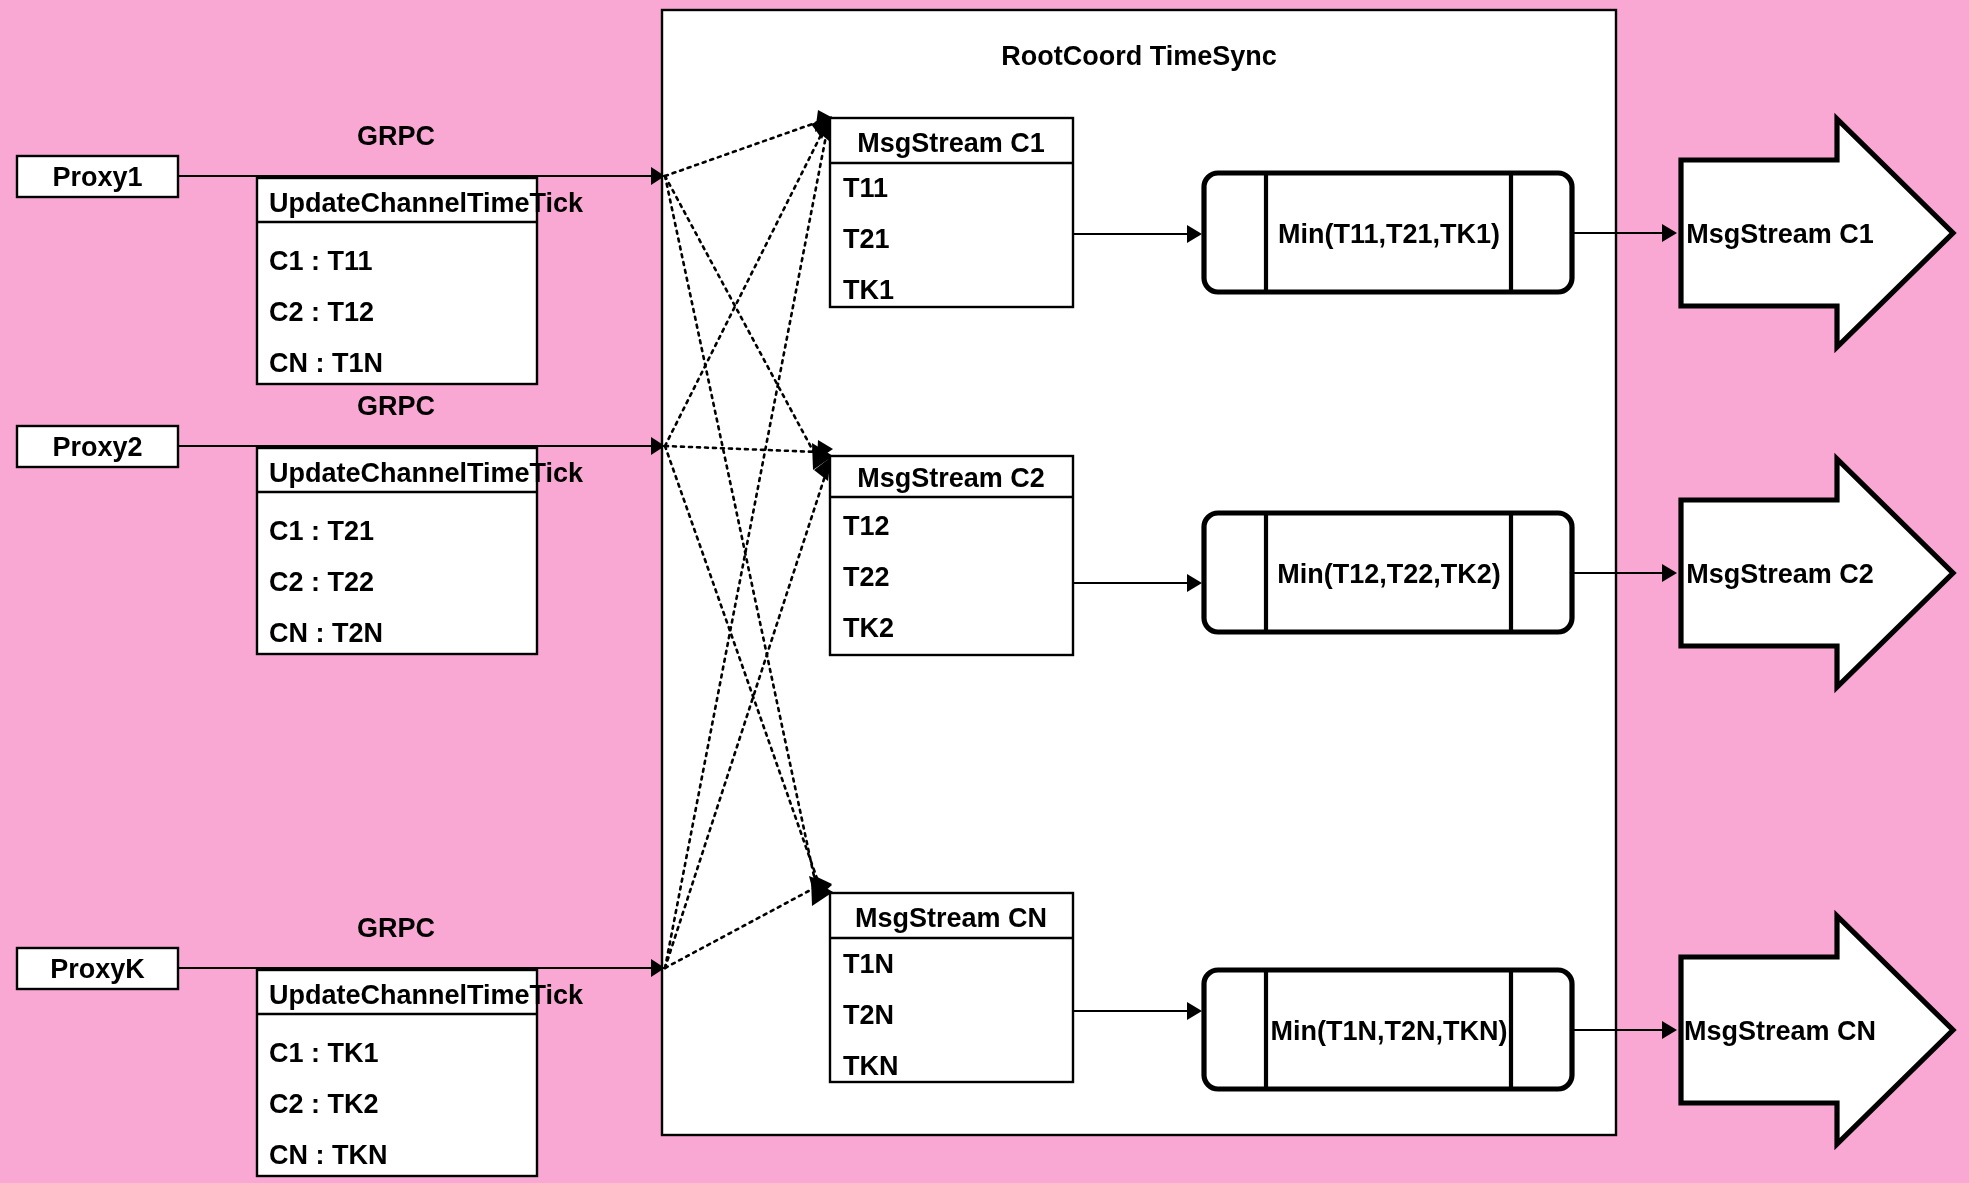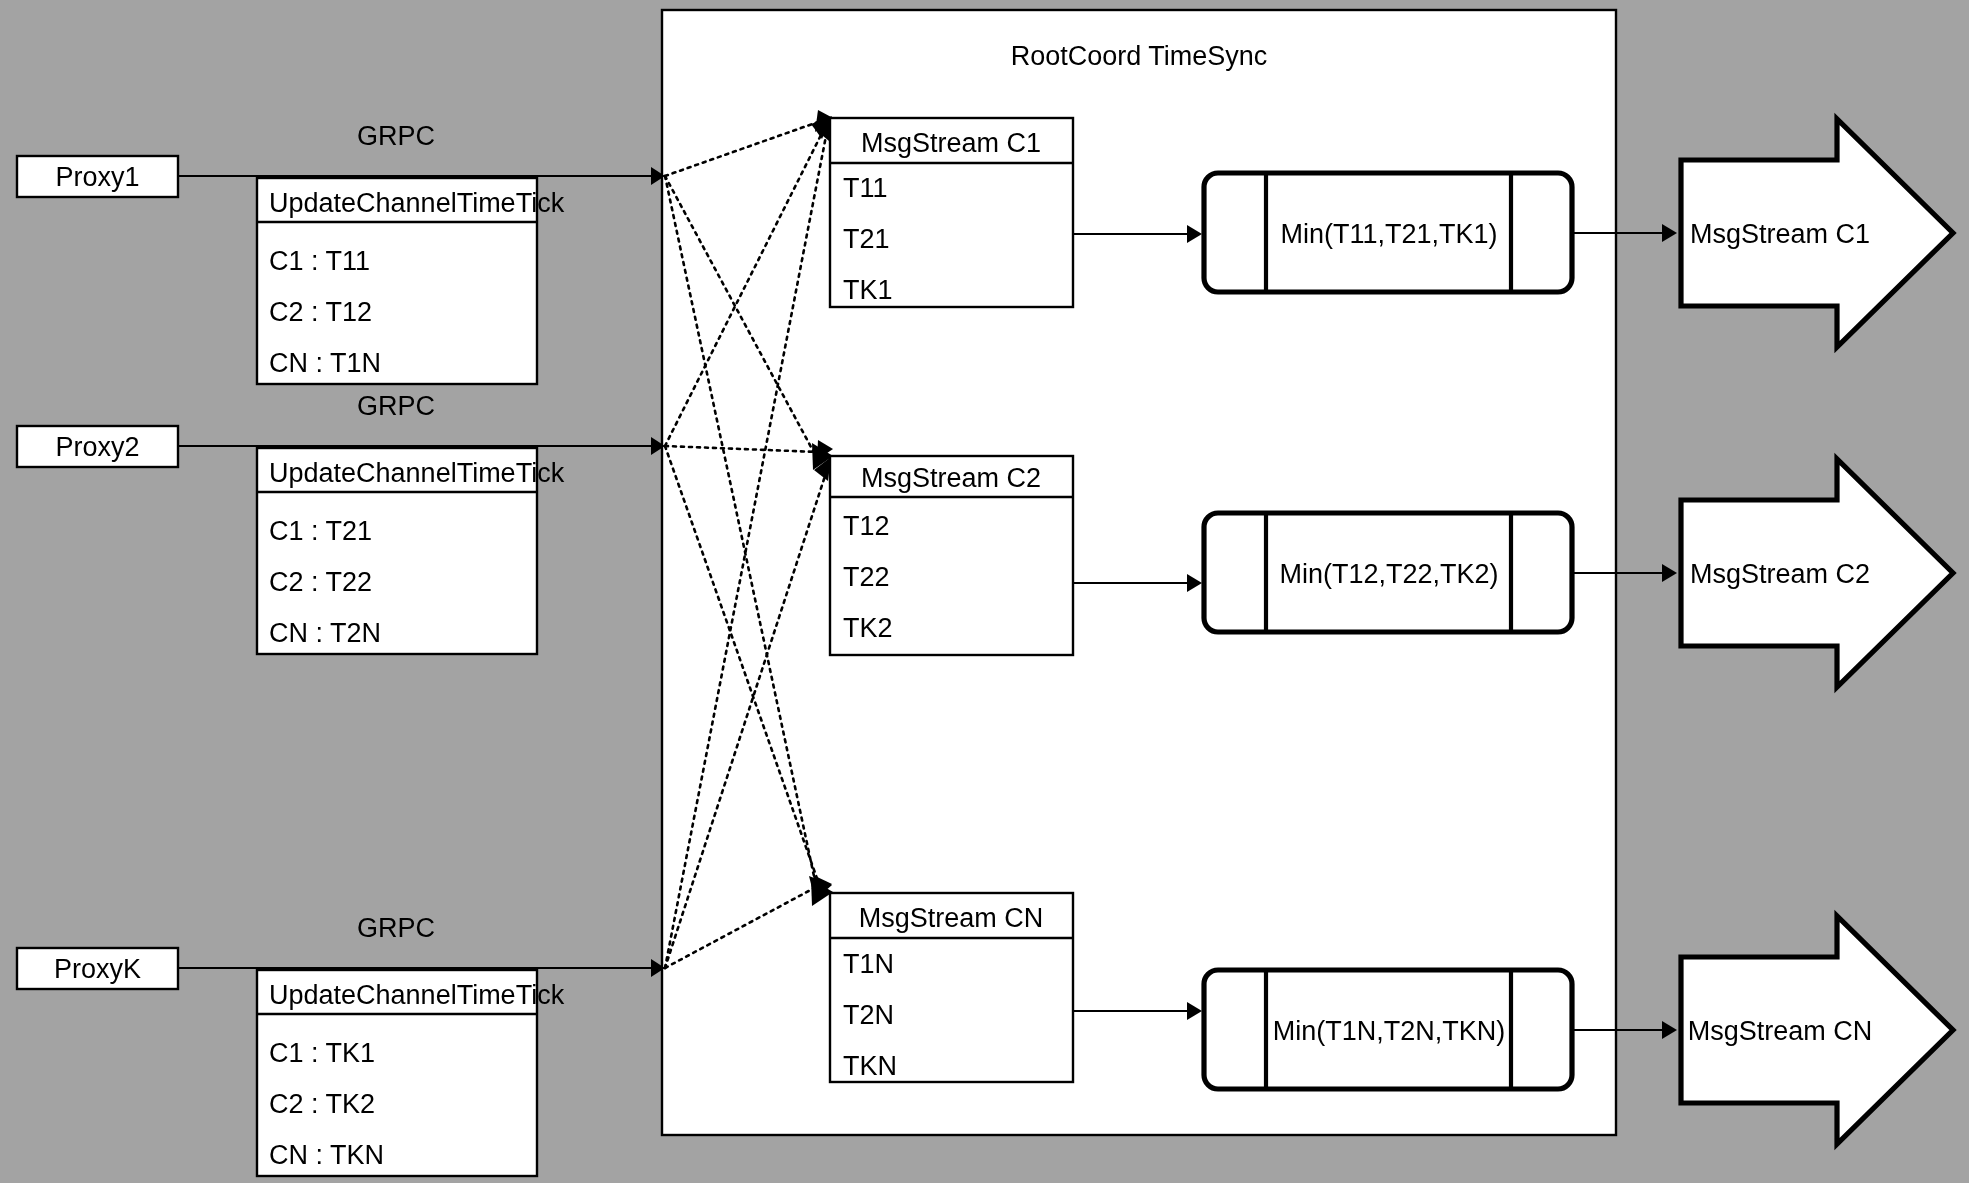--- a/index.html
+++ b/index.html
@@ -10,21 +10,22 @@
   body {
     width: 1969px;
     height: 1183px;
     overflow: hidden;
     font-family: "Liberation Sans", sans-serif;
   }
   #diagram-root {
     position: relative;
     width: 1969px;
     height: 1183px;
-    background: #a3a3a3;
+    background: #f9a8d4;
+    font-weight: bold;
   }
   svg#diagram-svg {
     position: absolute;
     top: 0;
     left: 0;
     width: 1969px;
     height: 1183px;
   }
   text {
     font-family: "Liberation Sans", sans-serif;

